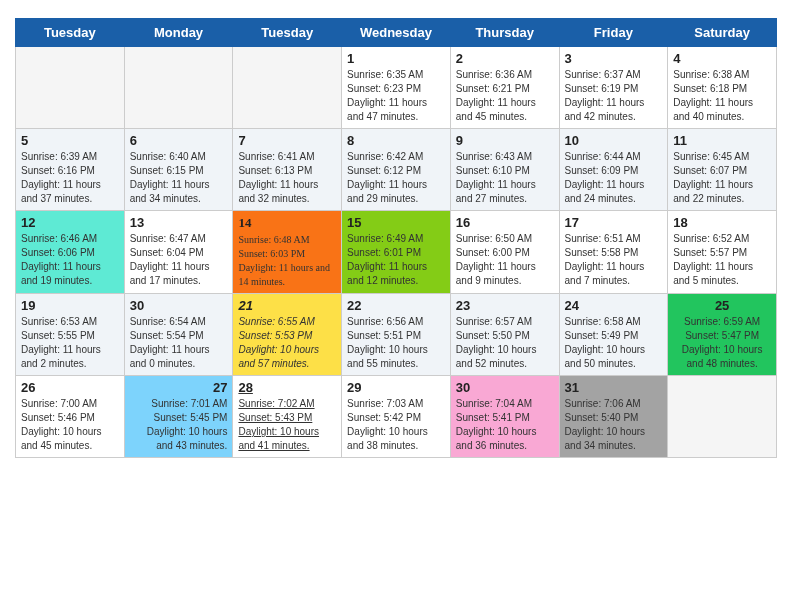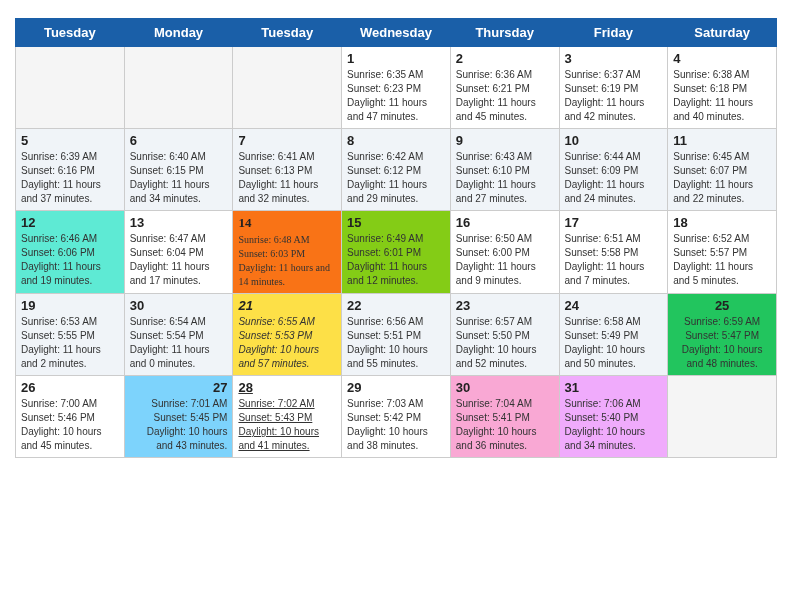--- a/index.html
+++ b/index.html
@@ -253,21 +253,21 @@
             <div class="day-info">Sunrise: 7:02 AM<br>Sunset: 5:43 PM<br>Daylight: 10 hours and 41 minutes.</div>
           </td>
           <td style="background: rgb(255, 255, 255);">
             <div class="day-number">29</div>
             <div class="day-info">Sunrise: 7:03 AM<br>Sunset: 5:42 PM<br>Daylight: 10 hours and 38 minutes.</div>
           </td>
           <td style="background: #f9a8d4;">
             <div class="day-number">30</div>
             <div class="day-info">Sunrise: 7:04 AM<br>Sunset: 5:41 PM<br>Daylight: 10 hours and 36 minutes.</div>
           </td>
-          <td style="background: #f0abfc;">
+          <td style="background: #a3a3a3;">
             <div class="day-number">31</div>
             <div class="day-info">Sunrise: 7:06 AM<br>Sunset: 5:40 PM<br>Daylight: 10 hours and 34 minutes.</div>
           </td>
           <td class="empty-cell" style="background: rgb(245, 245, 245);"></td>
         </tr>
       </tbody>
   </table>
 </div>
 
 </body></html>

